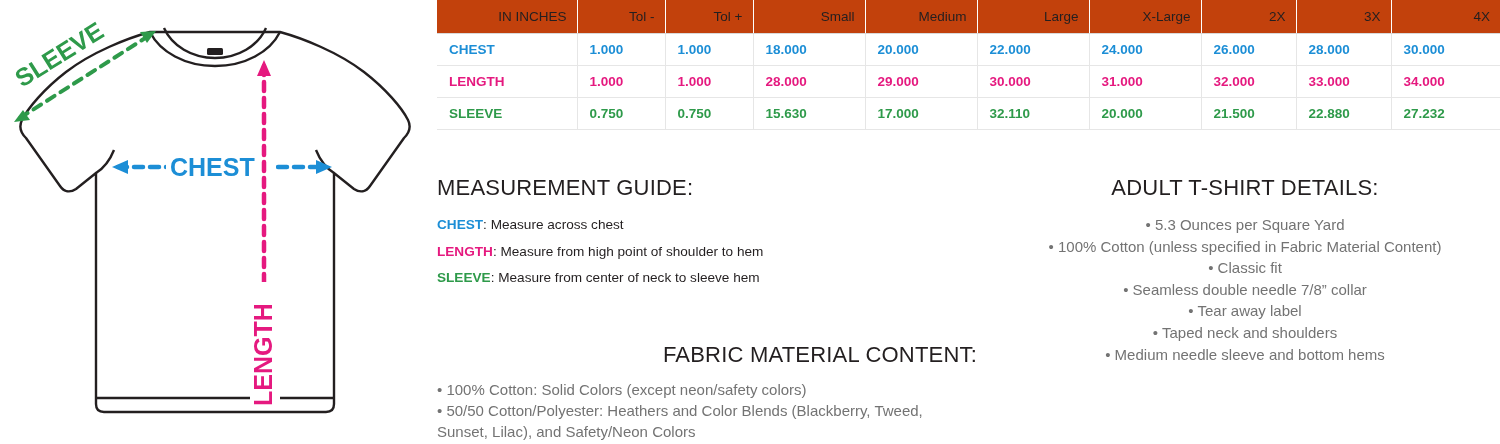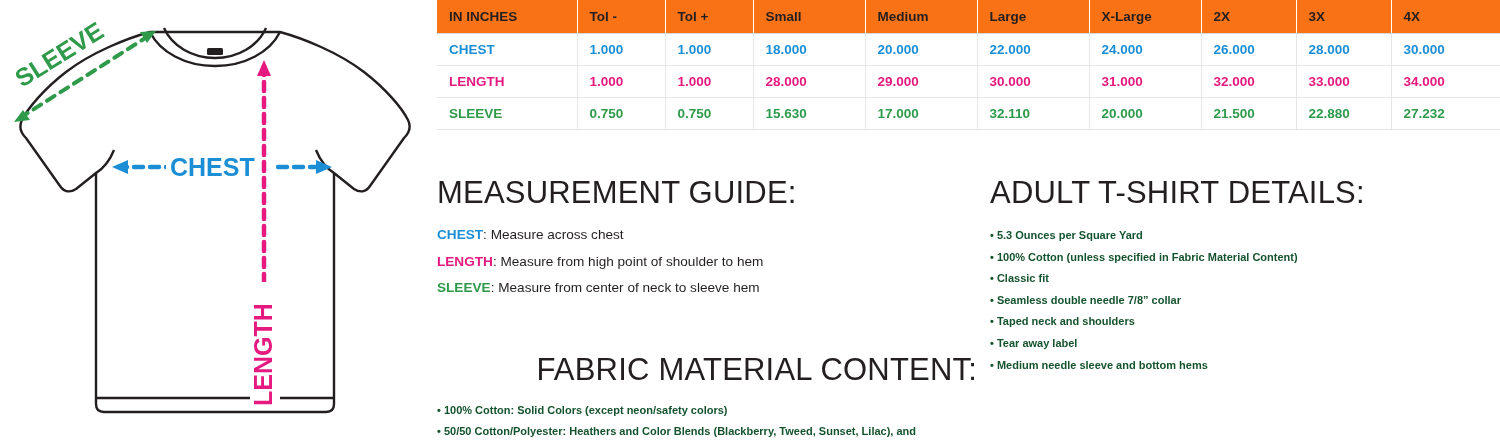--- a/index.html
+++ b/index.html
@@ -55,24 +55,24 @@
     height: 444px;
   }
 
   
   table#size-table {
     border-collapse: collapse;
     width: 1063px;
     font-size: 13.5px;
   }
   table#size-table th {
-    background: #f97316;
+    background: #c2410c;
     color: #231f20;
-    font-weight: bold;
-    text-align: left;
+    font-weight: normal;
+    text-align: right;
     padding: 9px 10px 9px 12px;
     border-right: 1px solid #ffffff;
     border-bottom: 1px solid #d9d9d9;
     white-space: nowrap;
   }
   table#size-table th:last-child { border-right: none; }
   table#size-table td {
     padding: 8px 10px 8px 12px;
     border-right: 1px solid #e6e6e6;
     border-bottom: 1px solid #e6e6e6;
@@ -107,46 +107,46 @@
     position: absolute;
     left: 0;
     top: 0;
     width: 540px;
   }
   .col-right {
     position: absolute;
     left: 553px;
     top: 0;
     width: 510px;
+    text-align: center;
   }
   h2.section-title {
     font-family: "Liberation Sans", sans-serif;
     font-weight: normal;
-    font-size: 31px;
+    font-size: 22px;
     letter-spacing: 0.2px;
     margin: 0 0 14px 0;
     color: #231f20;
   }
   .guide-line {
     font-size: 13.6px;
     line-height: 20.6px;
     margin: 6px 0 1px 0;
     color: #231f20;
   }
   .guide-line .kw { font-weight: bold; }
   .kw-chest { color: #1c8ed6; }
   .kw-length { color: #e5197f; }
   .kw-sleeve { color: #2e9a4a; }
 
   .bullet {
-    font-size: 11px;
+    font-size: 15px;
     line-height: 20.6px;
     margin: 0 0 1px 0;
-    color: #14532d;
-    font-weight: bold;
+    color: #737373;
   }
   #fabric-block { margin-top: 53px; }
   #fabric-block h2.section-title { margin-bottom: 12px; text-align: right; }
 </style>
 </head>
 <body>
 
 <div id="shirt-panel">
   <svg id="shirt-svg" width="430" height="444" viewBox="0 0 430 444">
 
@@ -300,18 +300,18 @@
         <p class="bullet">• 90/10 Cotton/Polyester: Antique Colors (Antique Cherry, Antique Sapphire) and Sport Grey/Athletic Heather</p>
       </div>
     </div>
 
     <div class="col-right">
       <h2 class="section-title">ADULT T-SHIRT DETAILS:</h2>
       <p class="bullet">• 5.3 Ounces per Square Yard</p>
       <p class="bullet">• 100% Cotton (unless specified in Fabric Material Content)</p>
       <p class="bullet">• Classic fit</p>
       <p class="bullet">• Seamless double needle 7/8” collar</p>
+      <p class="bullet">• Tear away label</p>
       <p class="bullet">• Taped neck and shoulders</p>
-      <p class="bullet">• Tear away label</p>
       <p class="bullet">• Medium needle sleeve and bottom hems</p>
     </div>
   </div>
 </div>
 
 </body></html>

